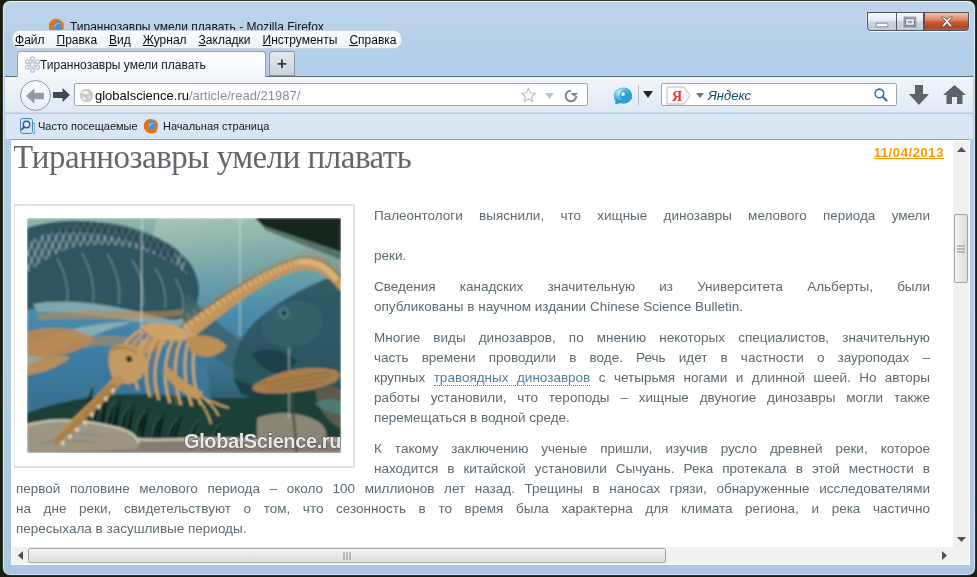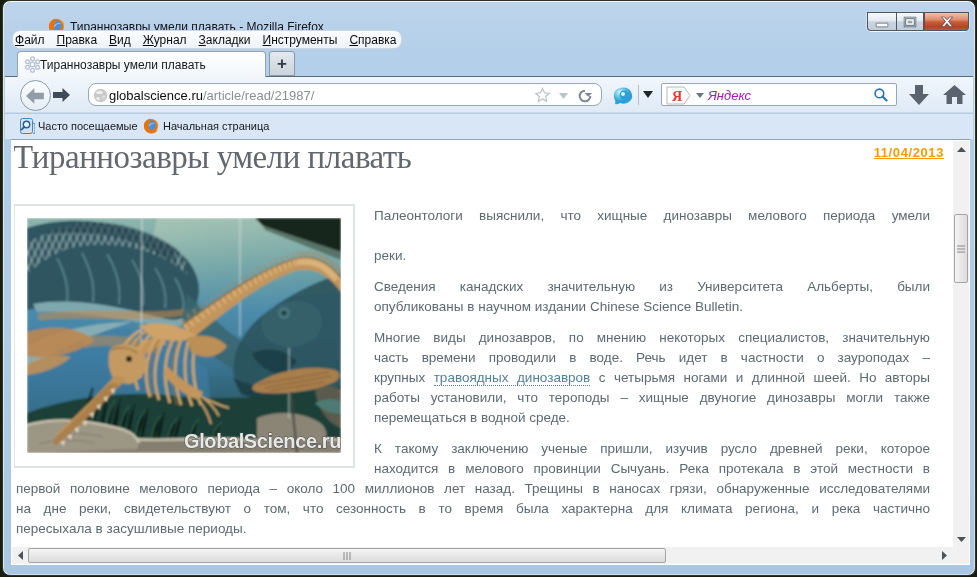--- a/index.html
+++ b/index.html
@@ -35,27 +35,27 @@
   #tabtxt { position:absolute; left:22px; top:6px; font-size:12px; color:#17181c; }
   #plusbtn { position:absolute; left:266px; top:50px; width:26px; height:25px;
      background:linear-gradient(#e3e9ee,#ccd3da); border:1px solid #8c98a6; border-radius:3px 3px 0 0;
      color:#323a47; font-size:17px; font-weight:bold; text-align:center; line-height:23px; }
   #tabline { position:absolute; left:2px; right:2px; top:75px; height:1px; background:#5c6b7b; }
   
   #navbar { position:absolute; left:2px; right:2px; top:76px; height:36px;
      background:linear-gradient(#f1f6fb,#dfeaf6); border-bottom:1px solid #cbd9e8; }
   #backbtn { position:absolute; left:15px; top:3px; width:31px; height:31px; border-radius:50%;
      border:1px solid #8699ad; background:linear-gradient(#fbfdfe,#e6edf5); }
-  #urlbar { position:absolute; left:83px; top:6px; width:514px; height:23px; background:#fff;
-     border:1px solid #98a6b5; border-radius:8px; }
+  #urlbar { position:absolute; left:69px; top:6px; width:514px; height:23px; background:#fff;
+     border:1px solid #98a6b5; border-radius:2px; }
   #urltxt { position:absolute; left:20px; top:4px; font-size:13px; color:#0c0c0c; white-space:nowrap; }
   #urltxt .g { color:#898f96; }
   #searchbox { position:absolute; left:656px; top:6px; width:236px; height:23px; background:#fff;
      border:1px solid #98a6b5; border-radius:2px; }
-  #searchph { position:absolute; left:46px; top:4px; font-size:13px; font-style:italic; color:#a21caf; }
+  #searchph { position:absolute; left:46px; top:4px; font-size:13px; font-style:italic; color:#0c4a6e; }
   
   #bmbar { position:absolute; left:2px; right:2px; top:113px; height:25px; background:#d9e6f5;
      font-size:11px; color:#17181c; }
   
   #page { position:absolute; left:8px; right:5px; top:138px; bottom:10px; background:#fff;
      border-top:1px solid #8fa0ae; }
   #pagemain { position:absolute; left:3px; top:1px; width:942px; height:407px; overflow:hidden; background:#fff; }
   h1 { font-family:"Liberation Serif", serif; font-weight:normal; font-size:33px; line-height:33px; letter-spacing:-0.5px; color:#62686d;
        position:absolute; left:-1px; top:0px; white-space:nowrap; }
   #date { position:absolute; right:12px; top:4px; font-size:13px; font-weight:bold; color:#ff9900;
@@ -361,21 +361,21 @@
       <div class="bl" style="left:360px;top:64.9px;width:556px">Палеонтологи выяснили, что хищные динозавры мелового периода умели</div>
       <div class="bl last" style="left:360px;top:104.9px;width:556px">реки.</div>
       <div class="bl" style="left:360px;top:135.9px;width:556px">Сведения канадских значительную из Университета Альберты, были</div>
       <div class="bl last" style="left:360px;top:155.9px;width:556px">опубликованы в научном издании Chinese Science Bulletin.</div>
       <div class="bl" style="left:360px;top:186.9px;width:556px">Многие виды динозавров, по мнению некоторых специалистов, значительную</div>
       <div class="bl" style="left:360px;top:226.9px;width:556px">крупных <a>травоядных динозавров</a> с четырьмя ногами и длинной шеей. Но авторы</div>
       <div class="bl" style="left:360px;top:206.9px;width:556px">часть времени проводили в воде. Речь идет в частности о зауроподах –</div>
       <div class="bl" style="left:360px;top:246.9px;width:556px">работы установили, что тероподы – хищные двуногие динозавры могли также</div>
       <div class="bl last" style="left:360px;top:266.9px;width:556px">перемещаться в водной среде.</div>
       <div class="bl" style="left:360px;top:297.9px;width:556px">К такому заключению ученые пришли, изучив русло древней реки, которое</div>
-      <div class="bl" style="left:360px;top:317.9px;width:556px">находится в мелового провинции Сычуань. Река протекала в этой местности в</div>
+      <div class="bl" style="left:360px;top:317.9px;width:556px">находится в китайской установили Сычуань. Река протекала в этой местности в</div>
       <div class="bl" style="left:2px;top:337.9px;width:914px">первой половине мелового периода – около 100 миллионов лет назад. Трещины в наносах грязи, обнаруженные исследователями</div>
       <div class="bl" style="left:2px;top:357.9px;width:914px">на дне реки, свидетельствуют о том, что сезонность в то время была характерна для климата региона, и река частично</div>
       <div class="bl last" style="left:2px;top:377.9px;width:914px">пересыхала в засушливые периоды.</div>
     </div>
     <div id="vscroll">
       <svg width="9" height="5" viewBox="0 0 9 5" style="position:absolute;left:4px;top:6px">
           <path d="M4.5,0 L9,5 L0,5 Z" fill="#4d5357"></path>
         </svg>
       <div id="vthumb">
           <svg class="grip" width="8" height="8" viewBox="0 0 8 8">

